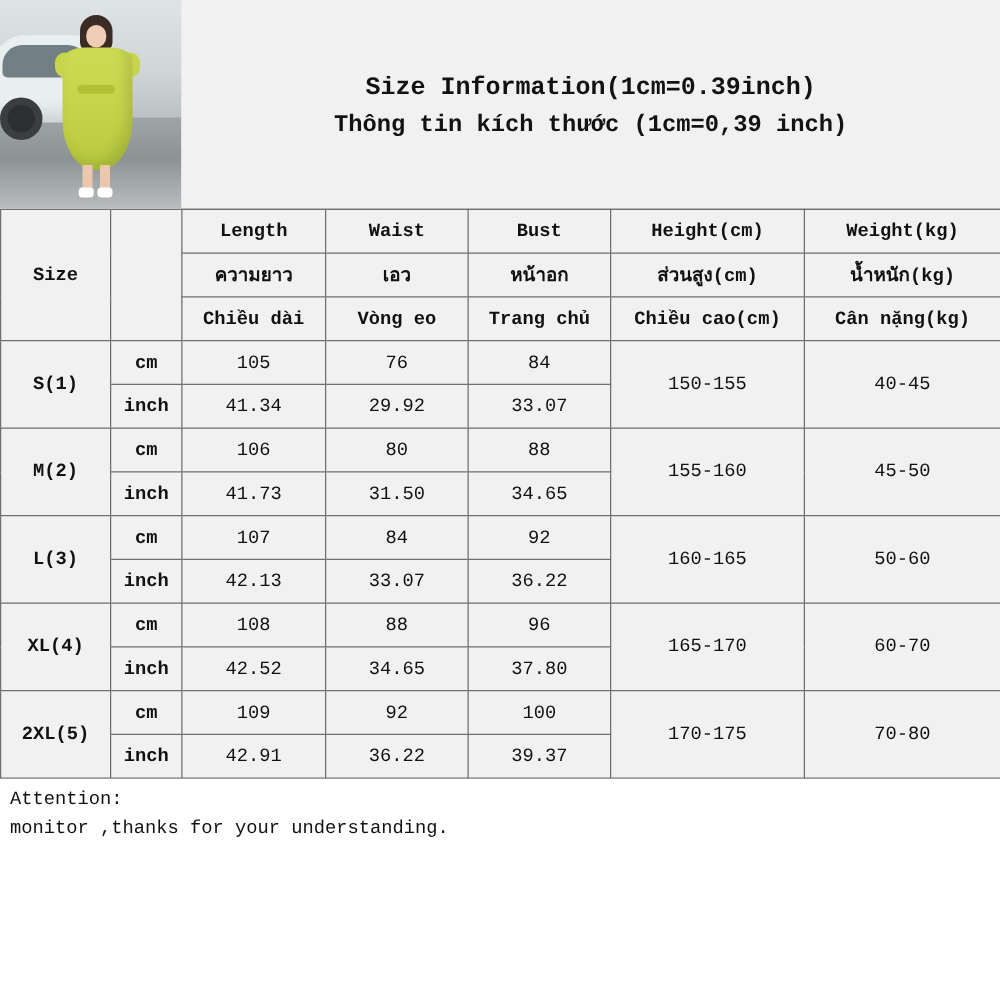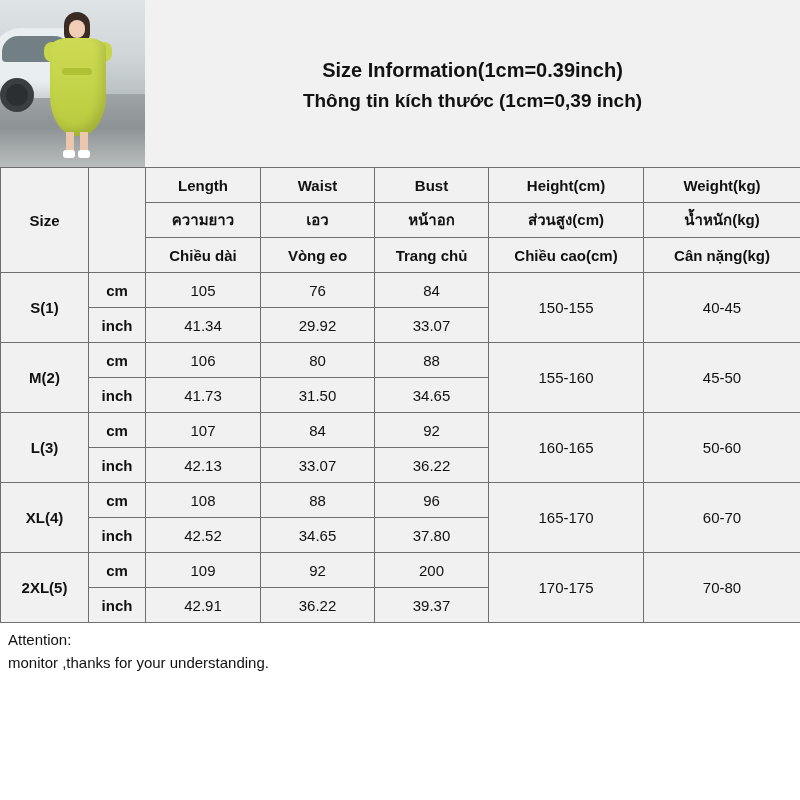--- a/index.html
+++ b/index.html
@@ -8,20 +8,21 @@
     width: 800px; height: 800px;
     background: #ffffff;
     font-family: "Liberation Sans", sans-serif;
   }
   #sheet {
     position: relative;
     width: 800px;
     height: 704px;
     background: #701a75;
     overflow: hidden;
+    font-family: Liberation Mono, monospace;
   }
 
   
   .topband {
     display: flex;
     height: 167px;
     background: #f1f1f1;
   }
   .photo {
     width: 145px;
@@ -283,21 +284,21 @@
         <td class="val">42.52</td>
         <td class="val">34.65</td>
         <td class="val">37.80</td>
       </tr>
 
       <tr class="rowcell">
         <td class="sizelabel" rowspan="2">2XL(5)</td>
         <td class="unit">cm</td>
         <td class="val">109</td>
         <td class="val">92</td>
-        <td class="val">200</td>
+        <td class="val">100</td>
         <td class="val" rowspan="2">170-175</td>
         <td class="val" rowspan="2">70-80</td>
       </tr>
       <tr class="rowcell">
         <td class="unit">inch</td>
         <td class="val">42.91</td>
         <td class="val">36.22</td>
         <td class="val">39.37</td>
       </tr>
     </tbody>

